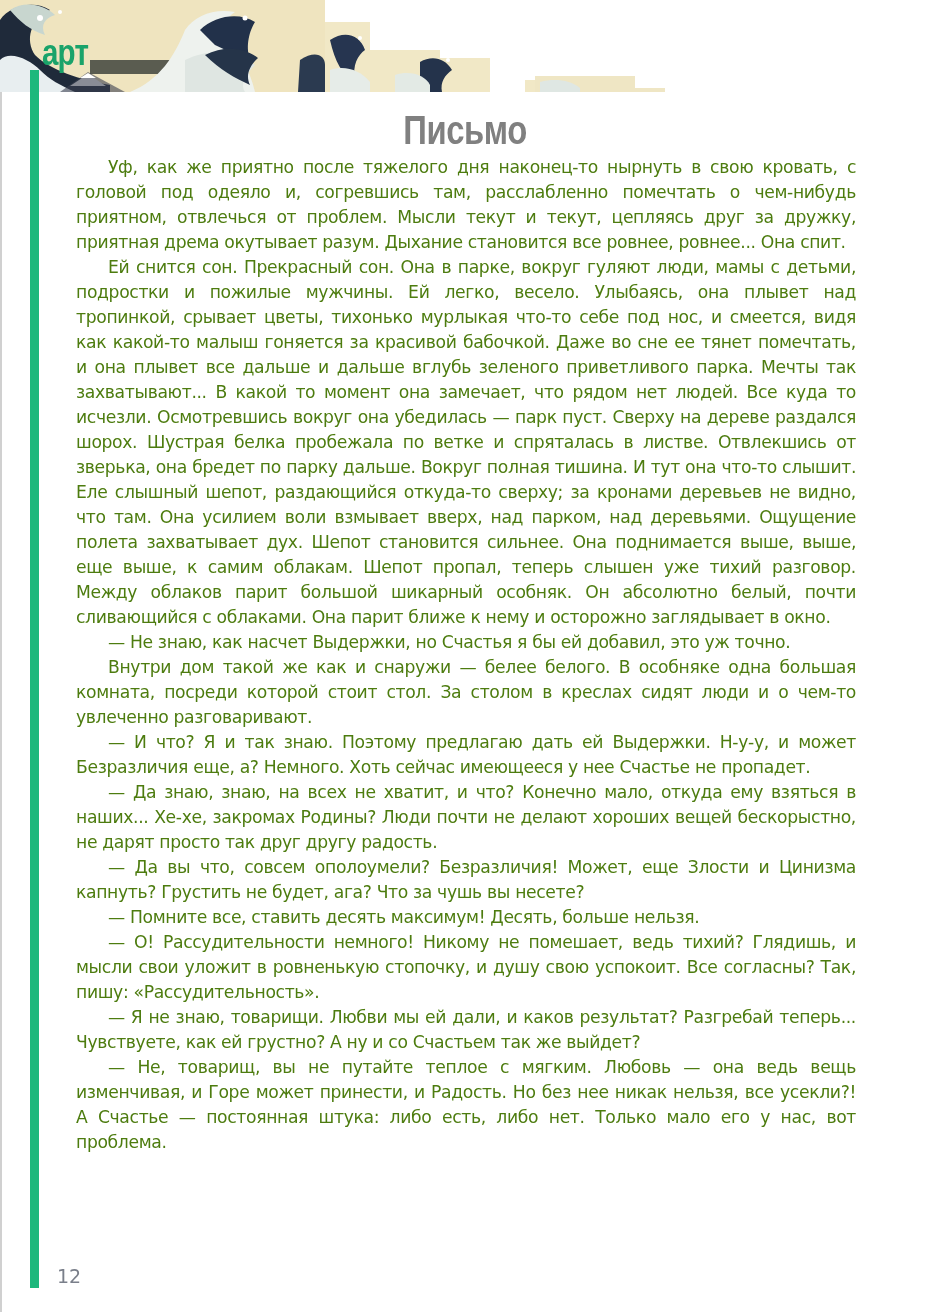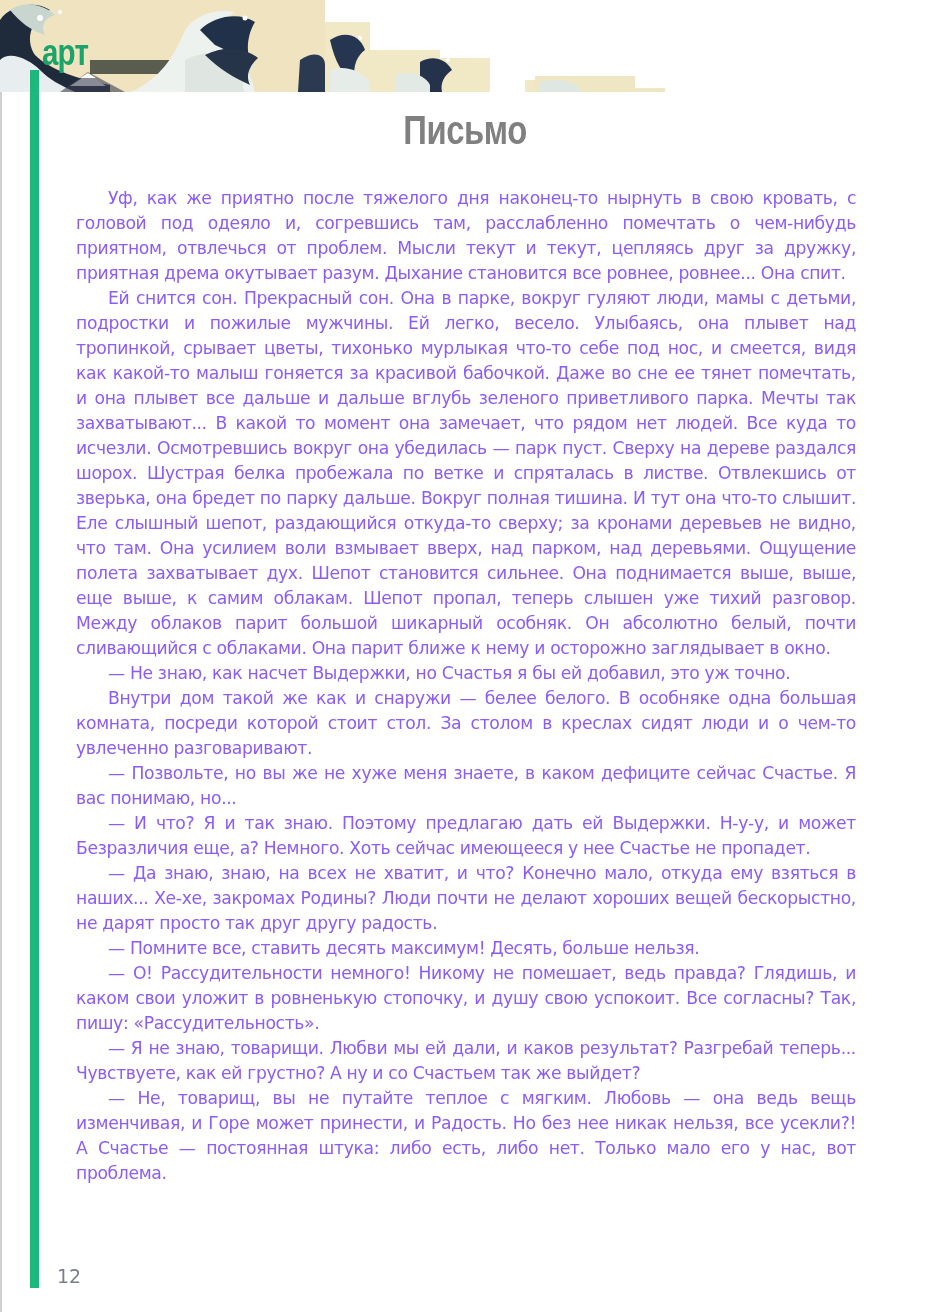--- a/index.html
+++ b/index.html
@@ -26,23 +26,22 @@
   .title {
     position: absolute; left: 0; width: 930px; top: 108px; text-align: center;
     font-family: "Liberation Sans", sans-serif; font-weight: bold;
     font-size: 40px; color: #808080;
     transform: scaleX(0.82); transform-origin: center top;
     letter-spacing: -0.5px;
   }
   .article {
     position: absolute; left: 76px; top: 155px; width: 780px;
     font-family: "DejaVu Sans", sans-serif;
-    font-size: 17.2px; line-height: 25px; color: #8b5cf6;
+    font-size: 17.2px; line-height: 25px; color: #4d7c0f;
     letter-spacing: -0.35px;
-    margin-top: 31px;
   }
   .article p {
     margin: 0; text-indent: 32px; text-align: justify;
   }
   .page-number {
     position: absolute; left: 57px; top: 1265px;
     font-family: "DejaVu Sans", sans-serif; font-size: 19px; color: #7a7f8a; text-align: center;
   }
 </style>
 </head>
@@ -95,22 +94,22 @@
 
 <div class="green-rule"></div>
 
 <h1 class="title" style="margin:0;">Письмо</h1>
 
 <div class="article">
   <p>Уф, как же приятно после тяжелого дня наконец-то нырнуть в свою кровать, с головой под одеяло и, согревшись там, расслабленно помечтать о чем-нибудь приятном, отвлечься от проблем. Мысли текут и текут, цепляясь друг за дружку, приятная дрема окутывает разум. Дыхание становится все ровнее, ровнее... Она спит.</p>
   <p>Ей снится сон. Прекрасный сон. Она в парке, вокруг гуляют люди, мамы с детьми, подростки и пожилые мужчины. Ей легко, весело. Улыбаясь, она плывет над тропинкой, срывает цветы, тихонько мурлыкая что-то себе под нос, и смеется, видя как какой-то малыш гоняется за красивой бабочкой. Даже во сне ее тянет помечтать, и она плывет все дальше и дальше вглубь зеленого приветливого парка. Мечты так захватывают... В какой то момент она замечает, что рядом нет людей. Все куда то исчезли. Осмотревшись вокруг она убедилась — парк пуст. Сверху на дереве раздался шорох. Шустрая белка пробежала по ветке и спряталась в листве. Отвлекшись от зверька, она бредет по парку дальше. Вокруг полная тишина. И тут она что-то слышит. Еле слышный шепот, раздающийся откуда-то сверху; за кронами деревьев не видно, что там. Она усилием воли взмывает вверх, над парком, над деревьями. Ощущение полета захватывает дух. Шепот становится сильнее. Она поднимается выше, выше, еще выше, к самим облакам. Шепот пропал, теперь слышен уже тихий разговор. Между облаков парит большой шикарный особняк. Он абсолютно белый, почти сливающийся с облаками. Она парит ближе к нему и осторожно заглядывает в окно.</p>
   <p>— Не знаю, как насчет Выдержки, но Счастья я бы ей добавил, это уж точно.</p>
   <p>Внутри дом такой же как и снаружи — белее белого. В особняке одна большая комната, посреди которой стоит стол. За столом в креслах сидят люди и о чем-то увлеченно разговаривают.</p>
-  <p>— Позвольте, но вы же не хуже меня знаете, в каком дефиците сейчас Счастье. Я вас понимаю, но...</p>
   <p>— И что? Я и так знаю. Поэтому предлагаю дать ей Выдержки. Н-у-у, и может Безразличия еще, а? Немного. Хоть сейчас имеющееся у нее Счастье не пропадет.</p>
   <p>— Да знаю, знаю, на всех не хватит, и что? Конечно мало, откуда ему взяться в наших... Хе-хе, закромах Родины? Люди почти не делают хороших вещей бескорыстно, не дарят просто так друг другу радость.</p>
+  <p>— Да вы что, совсем ополоумели? Безразличия! Может, еще Злости и Цинизма капнуть? Грустить не будет, ага? Что за чушь вы несете?</p>
   <p>— Помните все, ставить десять максимум! Десять, больше нельзя.</p>
-  <p>— О! Рассудительности немного! Никому не помешает, ведь правда? Глядишь, и каком свои уложит в ровненькую стопочку, и душу свою успокоит. Все согласны? Так, пишу: «Рассудительность».</p>
+  <p>— О! Рассудительности немного! Никому не помешает, ведь тихий? Глядишь, и мысли свои уложит в ровненькую стопочку, и душу свою успокоит. Все согласны? Так, пишу: «Рассудительность».</p>
   <p>— Я не знаю, товарищи. Любви мы ей дали, и каков результат? Разгребай теперь... Чувствуете, как ей грустно? А ну и со Счастьем так же выйдет?</p>
   <p>— Не, товарищ, вы не путайте теплое с мягким. Любовь — она ведь вещь изменчивая, и Горе может принести, и Радость. Но без нее никак нельзя, все усекли?! А Счастье — постоянная штука: либо есть, либо нет. Только мало его у нас, вот проблема.</p>
 </div>
 
 <div class="page-number">12</div>
 
 </body></html>

